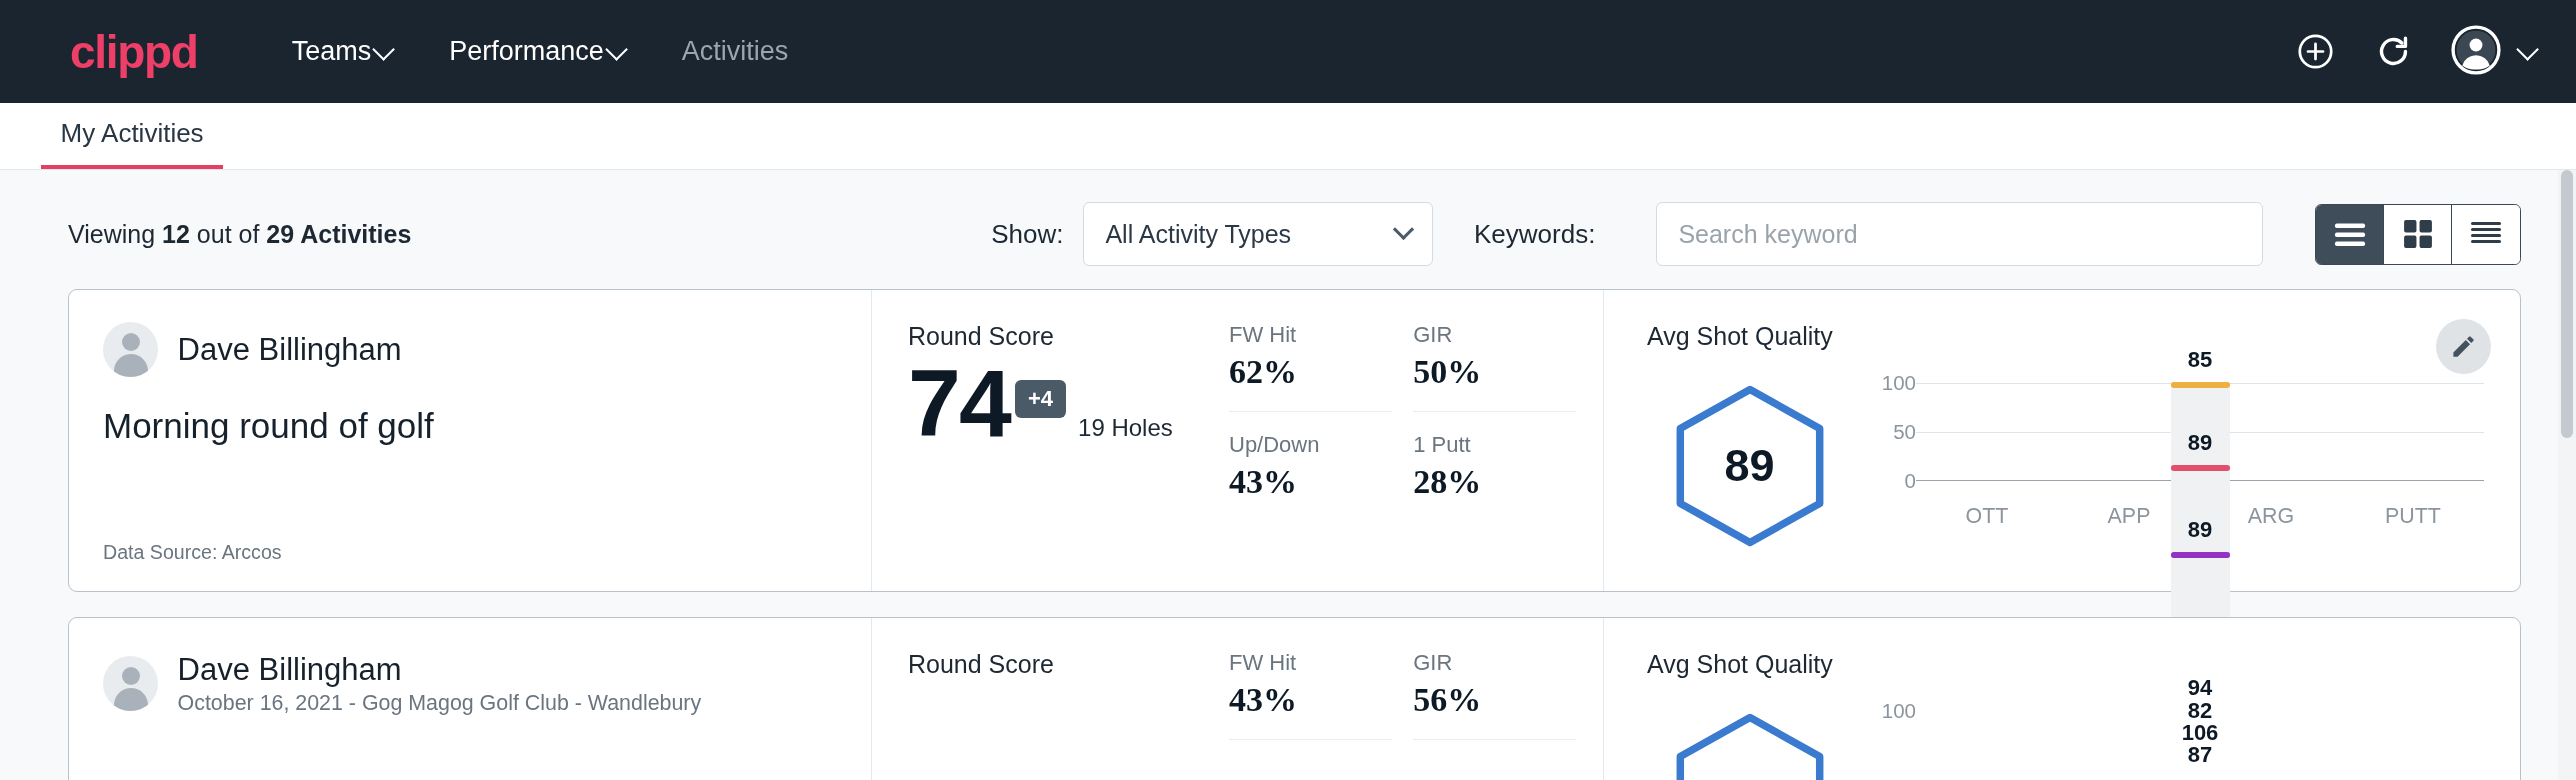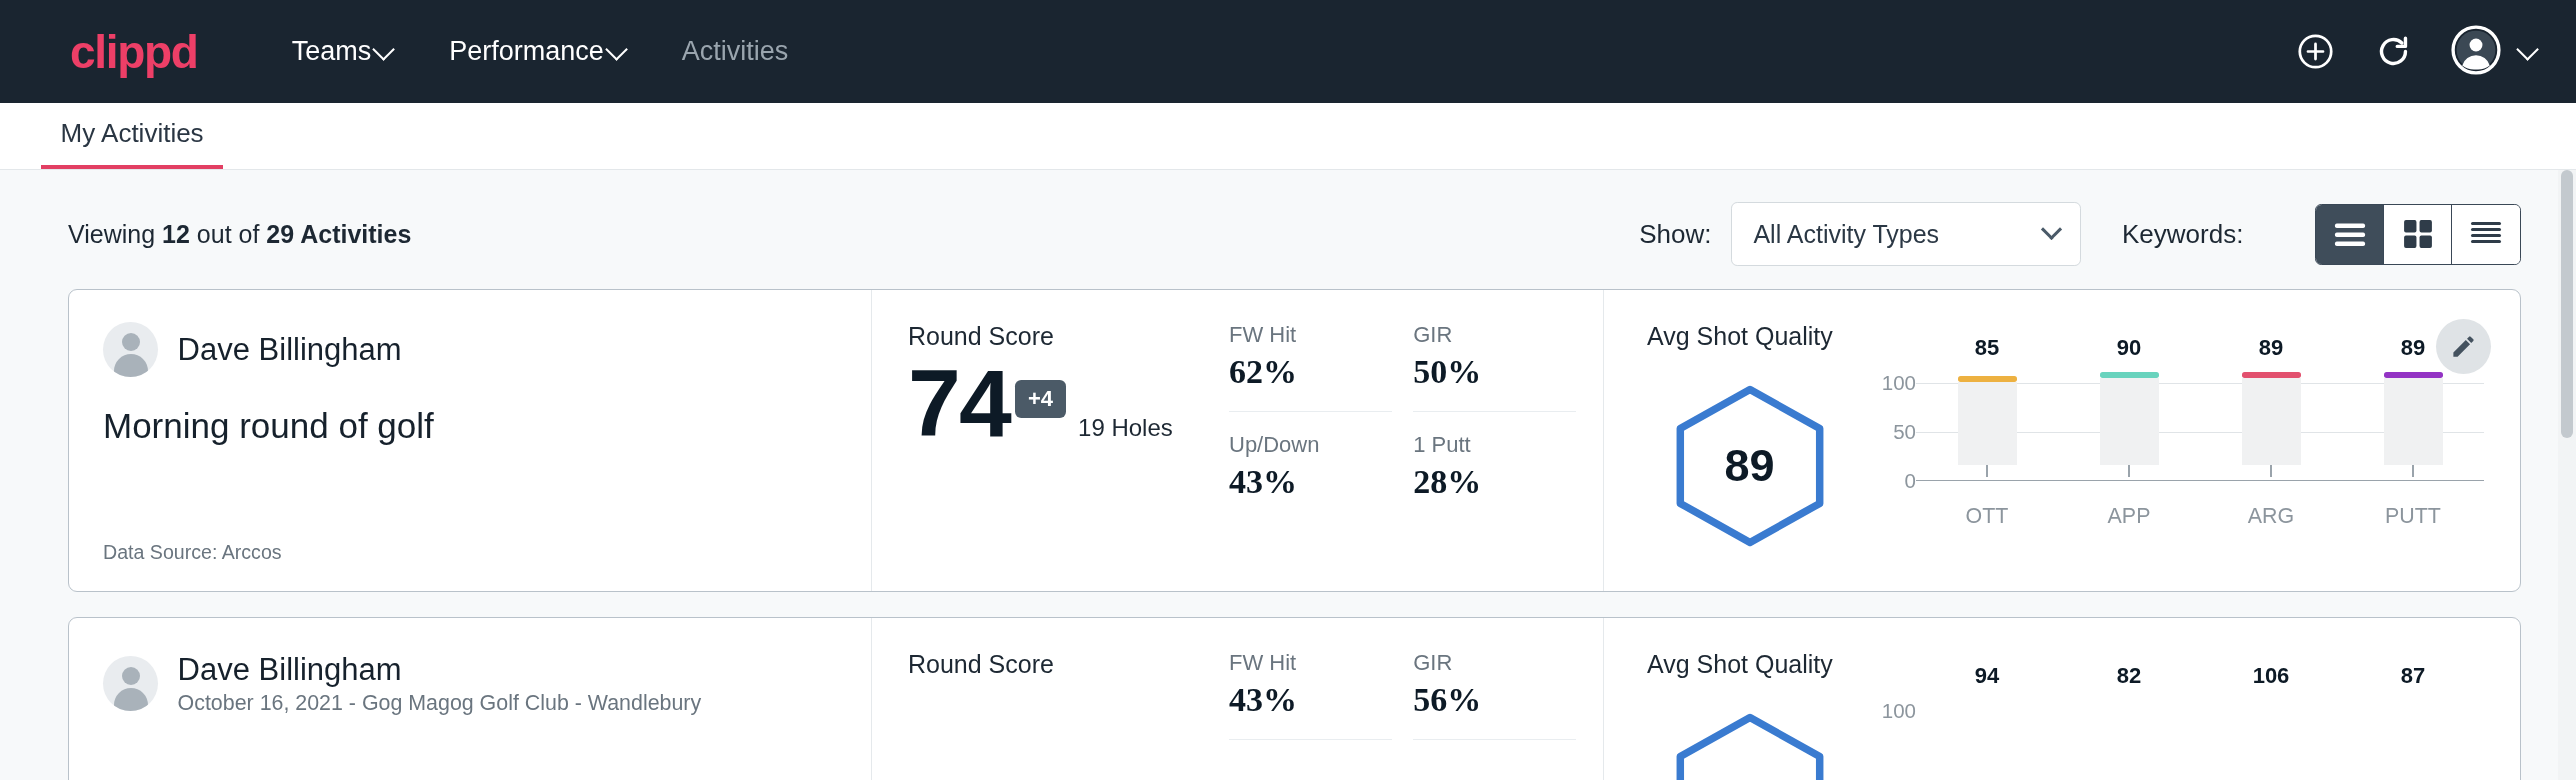--- a/index.html
+++ b/index.html
@@ -222,21 +222,21 @@
   
   .chart { flex: 1; display: flex; padding-left: 16px; padding-top: 9px; }
   .yaxis {
     width: 48px; position: relative; height: 98px;
     font-size: 20.5px; color: #8c959d;
   }
   .yaxis span { position: absolute; right: 0; transform: translateY(-50%); }
   .plot { flex: 1; position: relative; }
   .gridline { position: absolute; left: 0; right: 0; height: 0.9px; background: #e0e4e7; }
   .axisline { position: absolute; left: 0; right: 0; height: 1.8px; background: #9aa3ab; }
-  .bars { position: absolute; left: 0; right: 0; bottom: 16px; height: 89px; display: flex; }
+  .bars { position: absolute; left: 0; right: 0; bottom: 4px; height: 89px; display: flex; flex-direction: column; }
   .barcell { flex: 1; display: flex; flex-direction: column; align-items: center; justify-content: flex-end; position: relative; }
   .bar { width: 59px; background: #f0f1f2; position: relative; }
   .bar .cap { position: absolute; left: 0; right: 0; top: -6.2px; height: 6.2px; border-radius: 2.7px; }
   .barval { position: absolute; top: -41px; font-size: 22px; font-weight: 700; color: #0d1a26; }
   .xlabels { display: flex; margin-top: 23px; }
   .xlabels div { flex: 1; text-align: center; font-size: 21.4px; color: #8c959d; }
   .tick { position: absolute; bottom: -11.6px; width: 1.8px; height: 11.6px; background: #9aa3ab; }
 
   .editbtn {
     position: absolute; top: 28.6px; right: 28.6px;
@@ -320,20 +320,21 @@
     </div>
 
     <div class="filter-mid">
       <span class="lbl">Show:</span>
       <div class="select">
         <span>All Activity Types</span>
         <span class="sel-chev"></span>
       </div>
 
       <span class="lbl" style="margin-left:41px">Keywords:</span>
+      <input class="searchbox" type="text" placeholder="Search keyword" style="">
 
       <div class="viewtoggle">
         <div class="vbtn active">
           <svg width="36" height="30" viewBox="0 0 24 20">
             <rect x="2" y="3" width="20" height="3" rx="1.2" fill="#ffffff"></rect>
             <rect x="2" y="9" width="20" height="3" rx="1.2" fill="#ffffff"></rect>
             <rect x="2" y="15" width="20" height="3" rx="1.2" fill="#ffffff"></rect>
           </svg>
         </div>
         <div class="vbtn">
@@ -422,27 +423,20 @@
                 <div class="axisline" style="bottom:0"></div>
                 <div class="bars">
                   <div class="barcell">
                     <div class="barval" style="bottom:89px">85</div>
                     <div class="bar" style="height:83px">
                         <div class="cap" style="background:#edb141"></div>
                       </div>
                     <div class="tick"></div>
                   </div>
                   <div class="barcell">
-                    <div class="barval" style="bottom:93px">90</div>
-                    <div class="bar" style="height:87px">
-                        <div class="cap" style="background:#68d3bd"></div>
-                      </div>
-                    <div class="tick"></div>
-                  </div>
-                  <div class="barcell">
                     <div class="barval" style="bottom:92px">89</div>
                     <div class="bar" style="height:87px">
                         <div class="cap" style="background:#e2506e"></div>
                       </div>
                     <div class="tick"></div>
                   </div>
                   <div class="barcell">
                     <div class="barval" style="bottom:92px">89</div>
                     <div class="bar" style="height:87px">
                         <div class="cap" style="background:#9333c4"></div>

